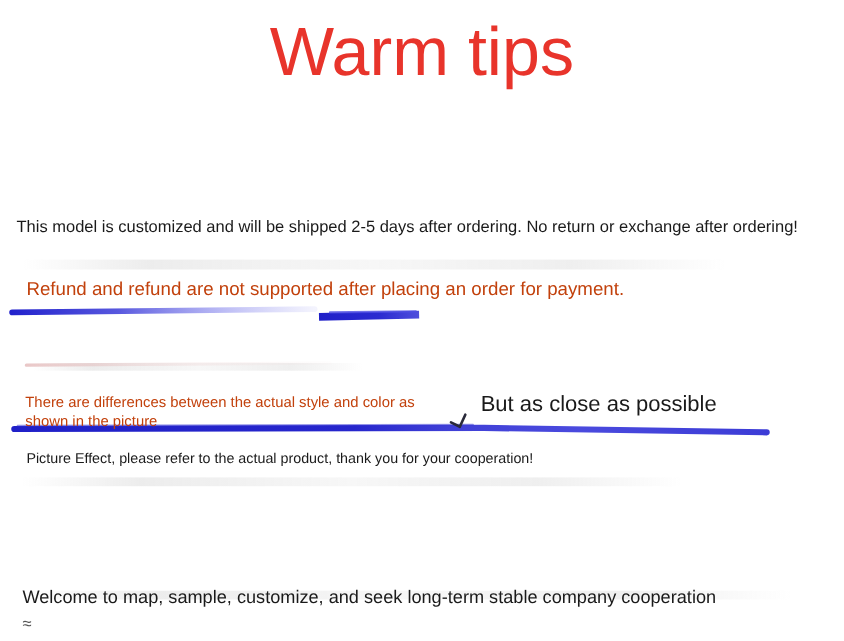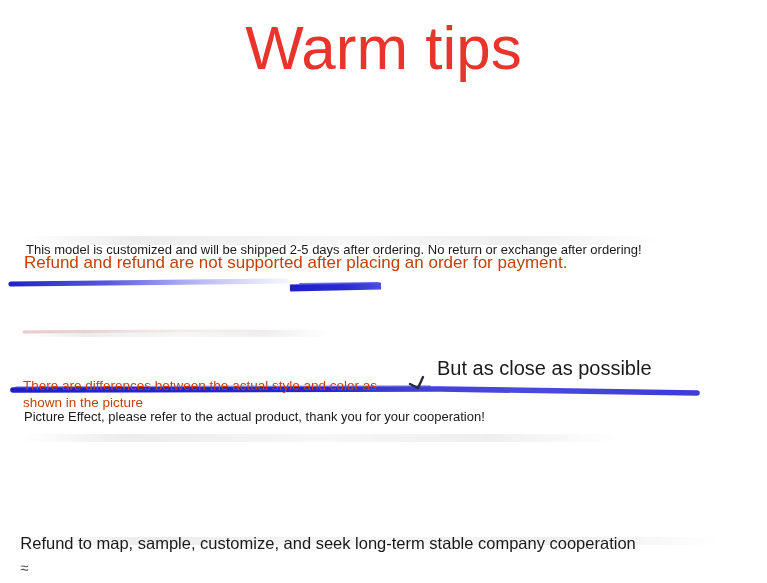--- a/index.html
+++ b/index.html
@@ -37,42 +37,41 @@
   
   .line {
     position: absolute;
     font-weight: 400;
     color: #1a1a1a;
     white-space: pre-wrap;
   }
   .line.red { color: #c2410c; }
 
   .l-shipping {
-    left: 26px;
+    left: 15px;
     top: 197px;
     width: 726px;
-    font-size: 13px;
+    font-size: 15px;
     line-height: 1.35;
-    margin-top: 44px;
   }
   .l-refund {
     left: 24px;
     top: 252px;
     font-size: 17px;
     line-height: 1.3;
   }
   .l-change {
     left: 24px;
     top: 303px;
     font-size: 19px;
     line-height: 1.3;
   }
   .l-diff {
     left: 23px;
-    top: 377px;
+    top: 357px;
     width: 390px;
     font-size: 13.5px;
     line-height: 1.28;
   }
   .l-close {
     left: 437px;
     top: 355px;
     font-size: 20px;
     line-height: 1.3;
   }
@@ -168,17 +167,17 @@
   <div class="line red l-refund">Refund and refund are not supported after placing an order for payment.</div>
 
 
   <div class="line red l-diff">There are differences between the actual style and color as shown in the picture</div>
 
   <div class="line l-close">But as close as possible</div>
 
   <div class="line l-picture">Picture Effect, please refer to the actual product, thank you for your cooperation!</div>
 
   <div class="line l-welcome">
-    <span>Refund to map, sample, customize, and seek long-term stable company cooperation</span>
+    <span>Welcome to map, sample, customize, and seek long-term stable company cooperation</span>
     <span class="tilde">≈</span>
   </div>
 
 </div>
 
 </body></html>

